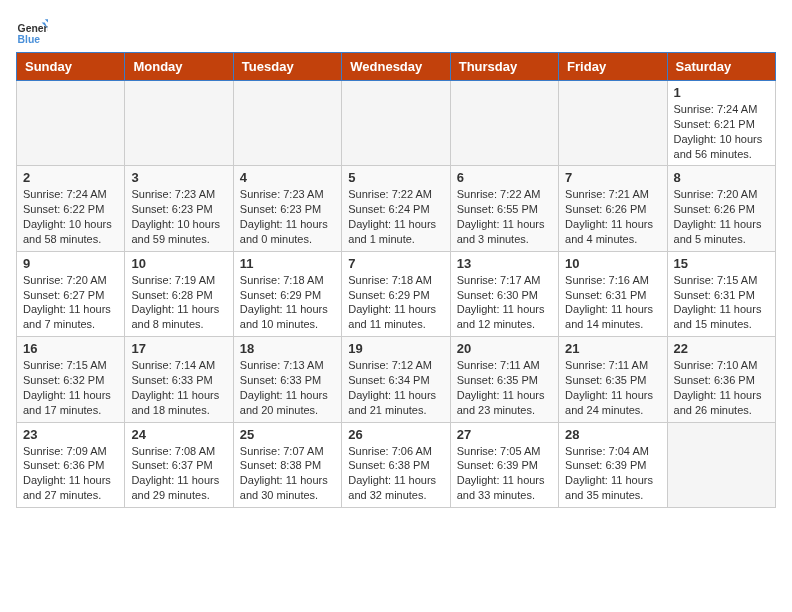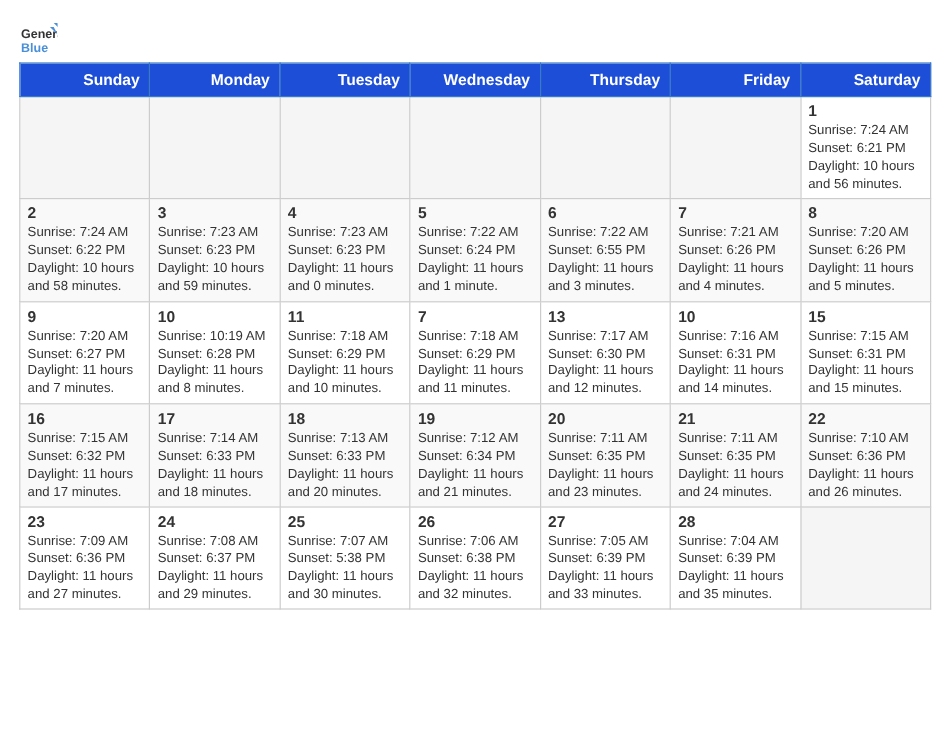--- a/index.html
+++ b/index.html
@@ -37,26 +37,26 @@
     .location-title {
       font-size: 16px;
       color: #555;
     }
     .calendar {
       width: 100%;
       border-collapse: collapse;
       border: 1px solid #ccc;
     }
     .calendar th {
-      background-color: #1d4ed8;
+      background-color: #c2410c;
       color: #fff;
       font-size: 13px;
       font-weight: bold;
       padding: 6px 8px;
-      text-align: right;
+      text-align: left;
       border: 1px solid #3a7bc8;
       margin-top: 25px;
     }
     .calendar td {
       border: 1px solid #ccc;
       vertical-align: top;
       padding: 4px 6px;
       width: calc(100% / 7);
       height: 80px;
       background: #fff;
@@ -174,21 +174,21 @@
       </tr>
       <tr>
         <td>
           <div class="day-number">9</div>
           <div class="day-info">Sunrise: 7:20 AM
 Sunset: 6:27 PM
 Daylight: 11 hours and 7 minutes.</div>
         </td>
         <td>
           <div class="day-number">10</div>
-          <div class="day-info">Sunrise: 10:19 AM
+          <div class="day-info">Sunrise: 7:19 AM
 Sunset: 6:28 PM
 Daylight: 11 hours and 8 minutes.</div>
         </td>
         <td>
           <div class="day-number">11</div>
           <div class="day-info">Sunrise: 7:18 AM
 Sunset: 6:29 PM
 Daylight: 11 hours and 10 minutes.</div>
         </td>
         <td>
@@ -269,21 +269,21 @@
         </td>
         <td>
           <div class="day-number">24</div>
           <div class="day-info">Sunrise: 7:08 AM
 Sunset: 6:37 PM
 Daylight: 11 hours and 29 minutes.</div>
         </td>
         <td>
           <div class="day-number">25</div>
           <div class="day-info">Sunrise: 7:07 AM
-Sunset: 5:38 PM
+Sunset: 8:38 PM
 Daylight: 11 hours and 30 minutes.</div>
         </td>
         <td>
           <div class="day-number">26</div>
           <div class="day-info">Sunrise: 7:06 AM
 Sunset: 6:38 PM
 Daylight: 11 hours and 32 minutes.</div>
         </td>
         <td>
           <div class="day-number">27</div>

